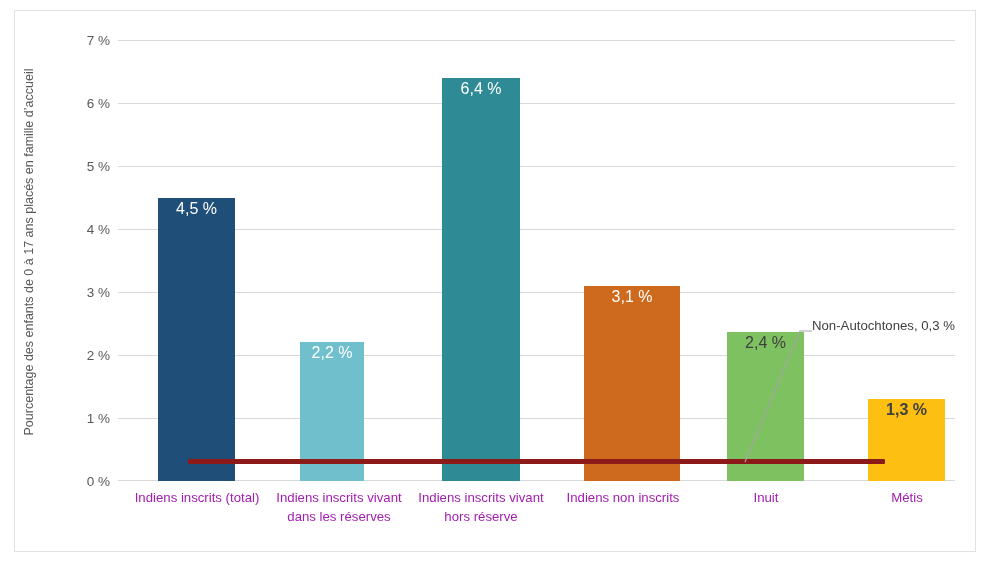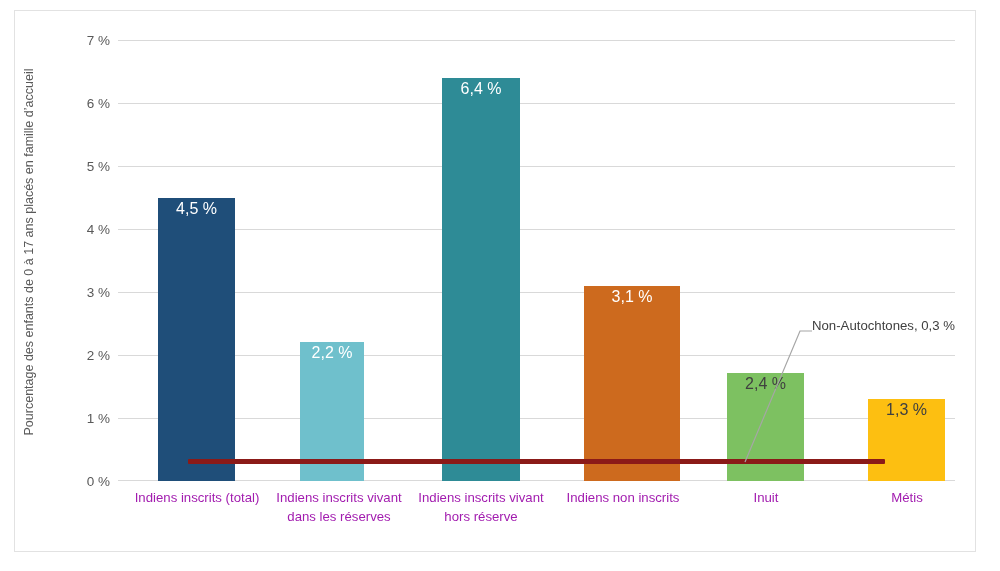--- a/index.html
+++ b/index.html
@@ -175,25 +175,25 @@
     </div>
     <div class="bar" style="left: 182px; width: 64px; height: 138.6px; background: rgb(111, 192, 204);">
       <div class="bar-label" style="color: rgb(255, 255, 255);">2,2 %</div>
     </div>
     <div class="bar" style="left: 324px; width: 78px; height: 403.2px; background: rgb(46, 139, 150);">
       <div class="bar-label" style="color: rgb(255, 255, 255);">6,4 %</div>
     </div>
     <div class="bar" style="left: 466px; width: 96px; height: 195.3px; background: rgb(205, 106, 30);">
       <div class="bar-label" style="color: rgb(255, 255, 255);">3,1 %</div>
     </div>
-    <div class="bar" style="left: 609px; width: 77px; height: 108px; background: rgb(125, 193, 97);">
+    <div class="bar" style="left: 609px; width: 77px; height: 149px; background: rgb(125, 193, 97);">
       <div class="bar-label" style="color: rgb(64, 64, 64);">2,4 %</div>
     </div>
     <div class="bar" style="left: 750px; width: 77px; height: 81.9px; background: rgb(253, 191, 17);">
-      <div class="bar-label" style="color: rgb(64, 64, 64);">1,3 %</div>
+      <div class="bar-label" style="color: rgb(64, 64, 64); font-weight: bold;">1,3 %</div>
     </div>
 
     <div class="refline" style="left: 70px; width: 697px; bottom: 16.9px; background: rgb(139, 26, 24);"></div>
   </div>
 
   <svg class="leader" viewBox="0 0 1000 571">
     <polyline points="745,462 800,331 812,331" fill="none" stroke="#a6a6a6" stroke-width="1.2"></polyline>
   </svg>
 
   <div class="annot-text">Non-Autochtones, 0,3 %</div>

